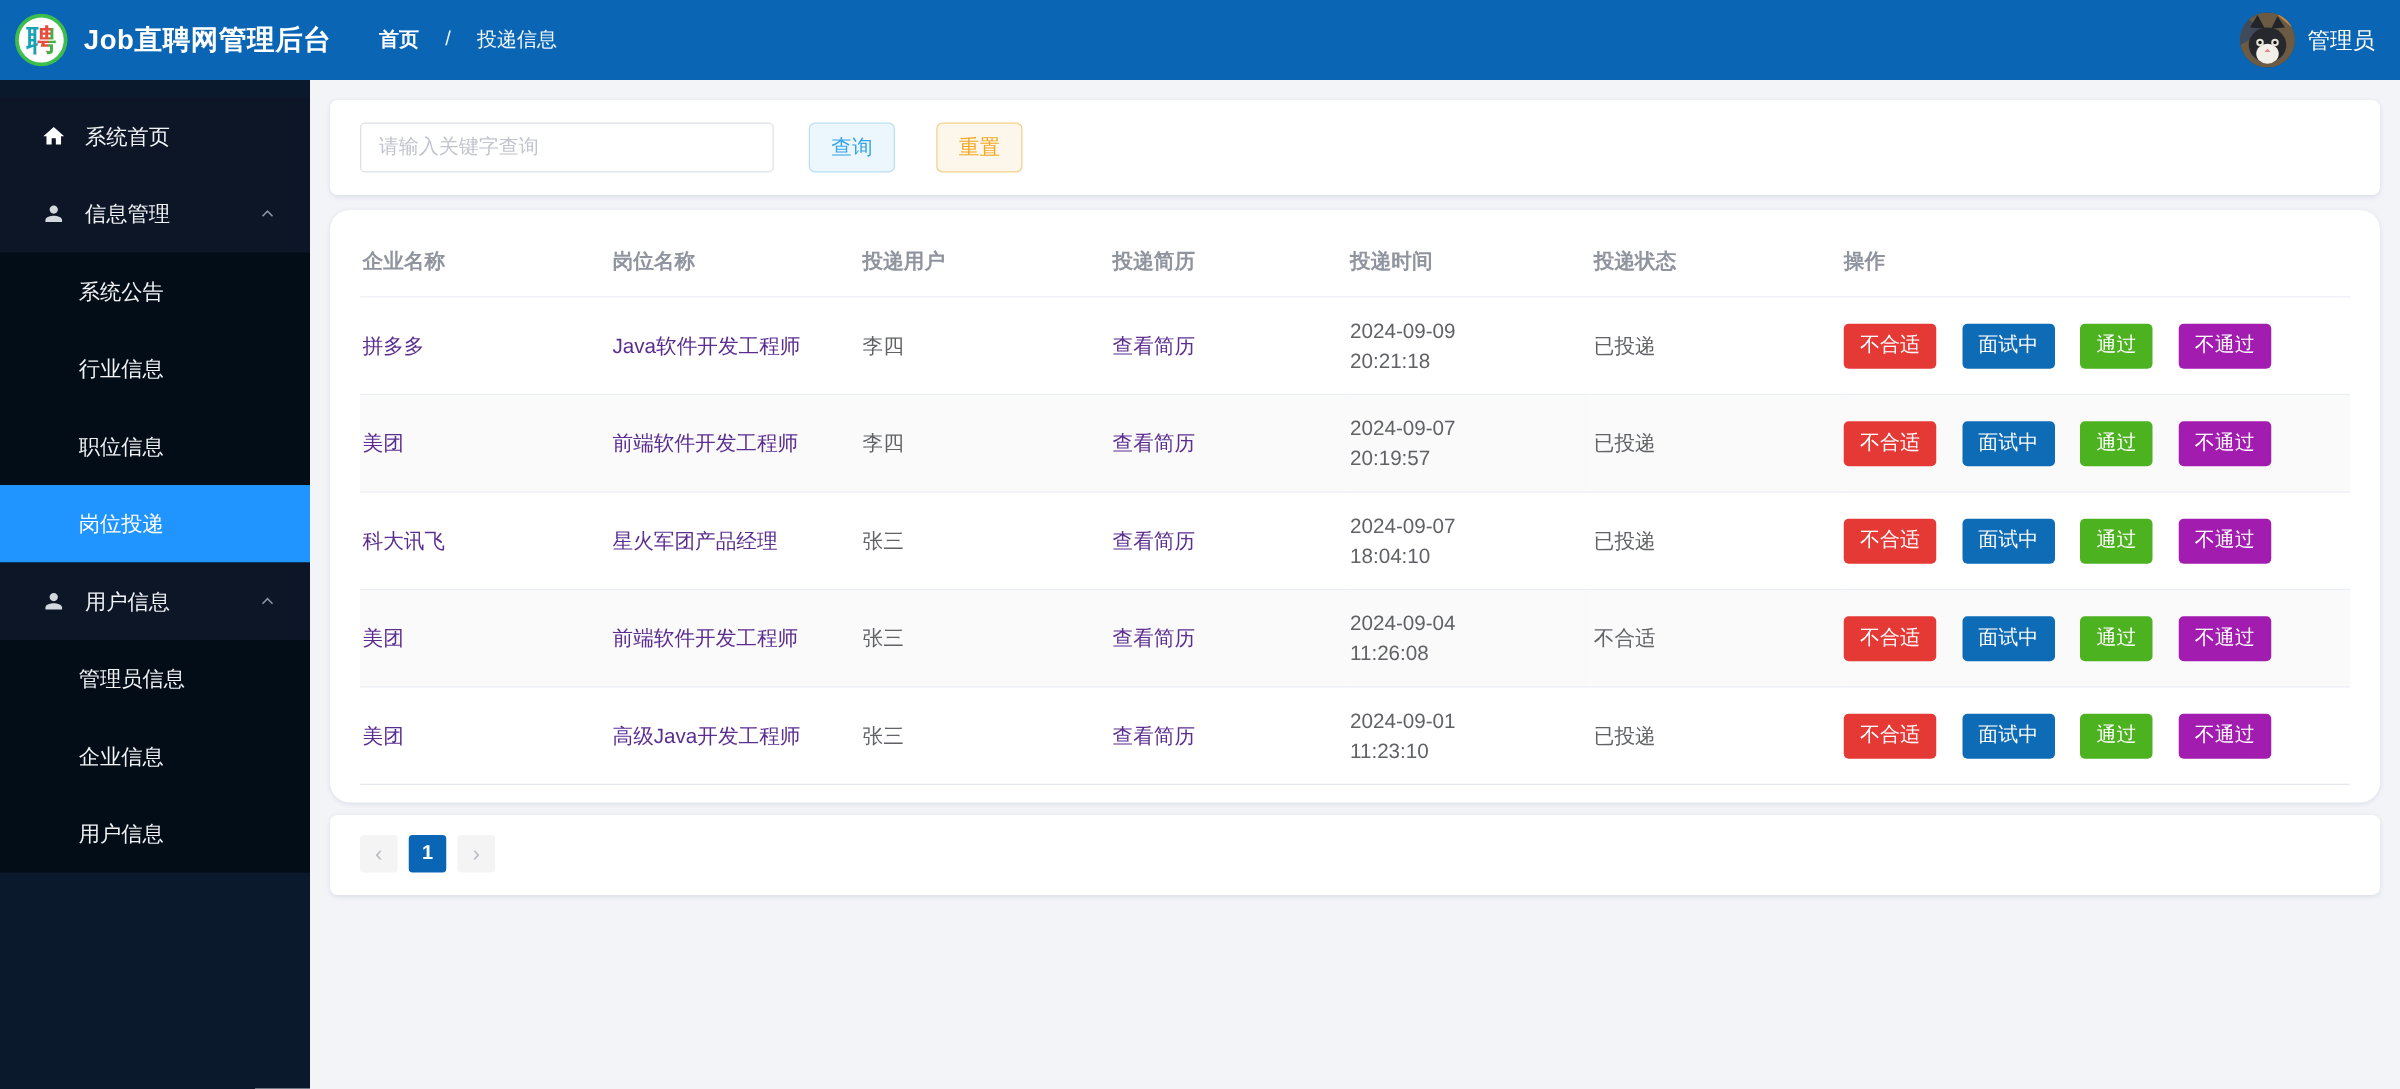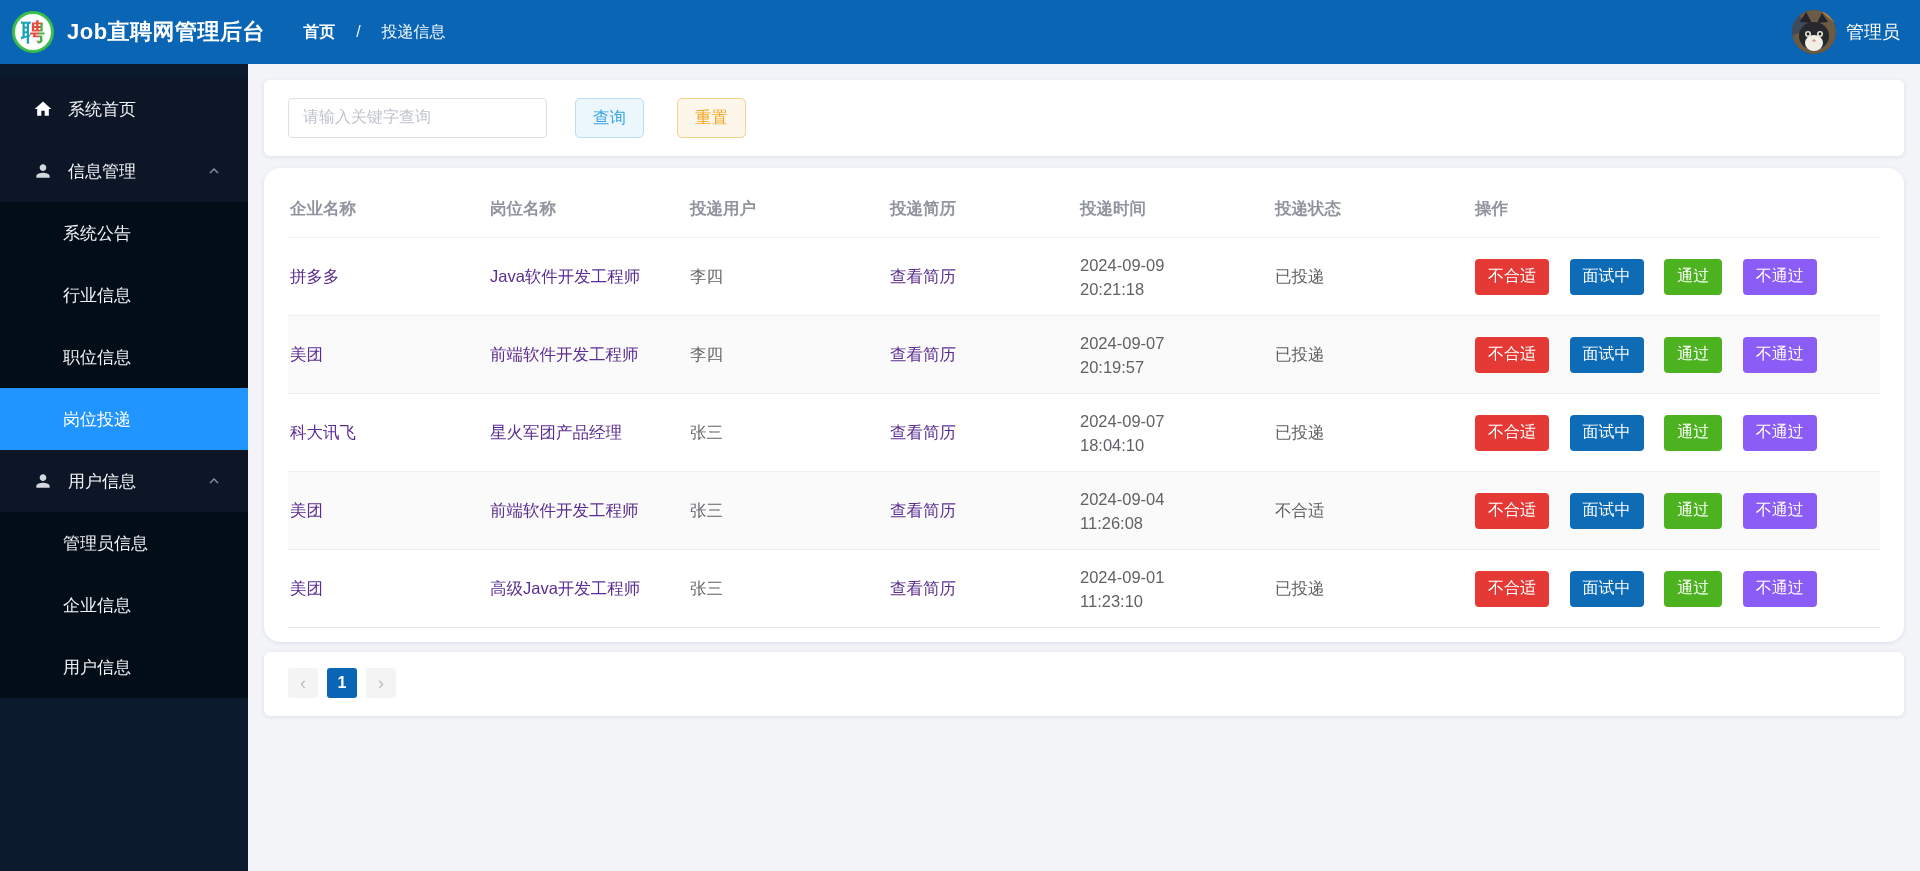--- a/index.html
+++ b/index.html
@@ -34,42 +34,42 @@
   .menu-item .chev { margin-left:auto; display:flex; }
   .submenu { background:#020d18; }
   .submenu .menu-item { background:transparent; padding-left:63px; }
   .submenu .menu-item.active { background:#2094ff; color:#fff; }
 
   
   .main { flex:1; padding:16px 16px 0 16px; min-width:0; }
   .card { background:#fff; border-radius:6px; box-shadow:0 1px 4px rgba(20,40,80,.10); }
 
   .search-card { padding:18px 24px; display:flex; align-items:center; }
-  .kw-input { width:259px; height:40px; border:1px solid #dcdfe6; border-radius:4px; padding:0 14px;
-    font-size:16px; color:#606266; outline:none; font-family:Liberation Mono, monospace; }
+  .kw-input { width:331px; height:40px; border:1px solid #dcdfe6; border-radius:4px; padding:0 14px;
+    font-size:16px; color:#606266; outline:none; font-family:Liberation Sans, sans-serif; }
   .kw-input::placeholder { color:#c0c4cc; }
   .btn { height:40px; border-radius:5px; font-size:16.5px; cursor:pointer; font-family:inherit; padding:0 17px; }
   .btn-query { margin-left:28px; background:#ecf7fd; border:1px solid #b9dff4; color:#38a3e8; }
   .btn-reset { margin-left:33px; background:#fdf6ea; border:1px solid #f6cf8a; color:#f5a623; }
 
   .table-card { margin-top:12px; padding:8px 24px 14px 24px;border-radius:16px; }
   table { width:100%; border-collapse:collapse; table-layout:fixed; }
   th { text-align:left; color:#8f949e; font-size:16.5px; font-weight:bold;
     padding:22px 0 17px 2px; border-bottom:1px solid #ebeef5; }
   td { padding:0 0 0 2px; height:78px; border-bottom:1px solid #ebeef5; font-size:16.5px; color:#606266; }
   tr.stripe td { background:#fafafa; }
   tbody tr:last-child td { border-bottom:1px solid #e4e7ee; }
   a.plink { color:#5b2d90; text-decoration:none; cursor:pointer; }
   .dt { line-height:24px; }
   .op { border:none; color:#fff; font-size:16px; height:36px; padding:0 13px; border-radius:4px;
     margin-right:16px; cursor:pointer; font-family:inherit; }
   .op.red    { background:#e53935; }
   .op.blue   { background:#0e6bb6; }
   .op.green  { background:#4cb220; }
-  .op.orange { background:#8b5cf6; }
+  .op.orange { background:#a21caf; }
 
   .pager-card { margin-top:10px; padding:16px 24px 18px 24px; display:flex; align-items:center; }
   .pg { min-width:30px; height:30px; border-radius:3px; display:flex; align-items:center; justify-content:center;
     font-size:16px; cursor:pointer; }
   .pg.arrow { background:#f4f4f5; color:#b8bcc4; font-size:18px; width:30px; }
   .pg.num { background:#0a66b5; color:#fff; font-weight:bold; margin:0 9px; width:30px; }
 </style>
 </head>
 <body>
 

